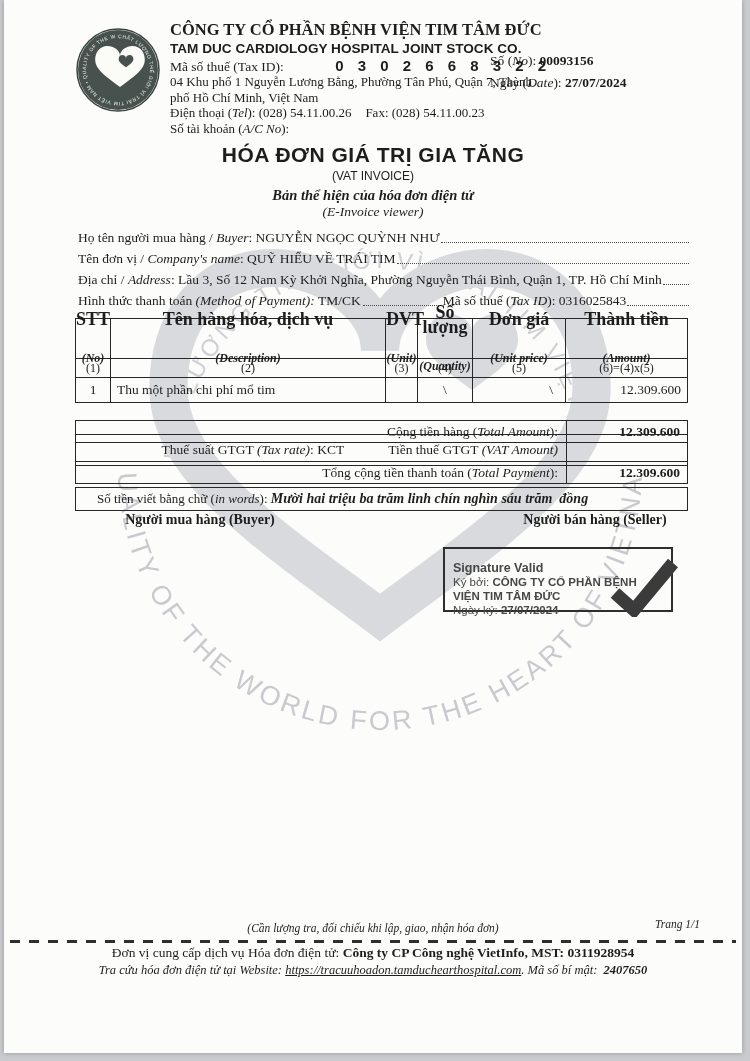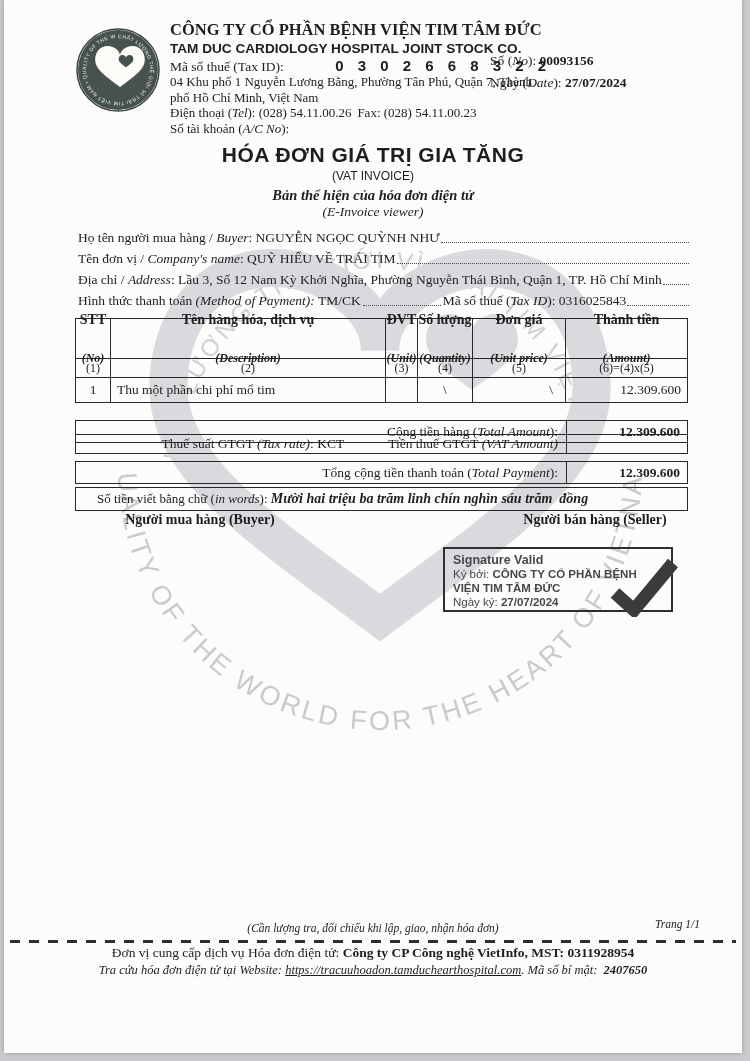--- a/index.html
+++ b/index.html
@@ -40,39 +40,39 @@
   .leader-mid{width:78px;border-bottom:1.5px dotted #4a4a4a;margin:0 2px 3px 2px;}
 
   
   .vtbl{position:absolute;left:71px;top:318px;width:613px;border:1.6px solid #272727;box-sizing:border-box;background:transparent;}
   .vrow{display:grid;grid-template-columns:35px 275px 32px 55px 93px 1fr;}
   .vrow>div{border-right:1.6px solid #272727;box-sizing:border-box;text-align:center;}
   .vrow>div:last-child{border-right:none;}
   .rhdr>div{border-bottom:1.6px solid #272727;height:40px;display:flex;flex-direction:column;justify-content:center;}
   .rnum>div{border-bottom:1.6px solid #272727;height:19px;line-height:19px;font-size:12px;}
   .ritem>div{height:24px;line-height:24px;font-size:13.5px;}
-  .cmain{font-weight:bold;font-size:14px;line-height:15px;}
+  .cmain{font-weight:bold;font-size:18px;line-height:15px;}
   .csub{font-weight:bold;font-style:italic;font-size:12px;line-height:14px;margin-top:24px;}
   .cell-left{text-align:left !important;padding-left:6px;}
   .cell-right{text-align:right !important;padding-right:6px;}
   .qtyslash{font-size:14px;}
 
   .trow{position:absolute;left:71px;width:613px;border:1.6px solid #272727;box-sizing:border-box;display:flex;align-items:center;font-size:13.5px;background:transparent;}
   .tfill{flex:1;text-align:right;padding-right:8px;}
   .tamt{width:121px;align-self:stretch;border-left:1.6px solid #272727;box-sizing:border-box;display:flex;align-items:center;justify-content:flex-end;padding-right:7px;font-weight:bold;}
   .taxflex{flex:1;display:flex;justify-content:flex-end;padding-right:8px;}
   .taxgap{width:44px;}
 
   
   .siglabel{font-size:14px;font-weight:bold;text-align:center;}
   .stamp{
     position:absolute;left:439px;top:547px;width:230px;height:65px;
     border:2px solid #2e2e2e;box-sizing:border-box;
     font-family:"Liberation Sans",sans-serif;color:#474747;
-    padding:4px 8px;font-size:11.5px;line-height:14px;
+    padding:12px 8px;font-size:11.5px;line-height:14px;
   }
   .stamp .l1{font-weight:bold;font-size:12.5px;}
   .stamp-check{position:absolute;right:-12px;top:8px;}
 
   
   .fnote{position:absolute;left:0;top:922px;width:100%;text-align:center;font-size:11.5px;font-style:italic;}
   .fpage{position:absolute;right:42px;top:918px;font-size:11.5px;font-style:italic;}
   .fdash{position:absolute;left:6px;top:940px;width:726px;height:2.5px;
     background:repeating-linear-gradient(90deg,#2e2e2e 0 10px,transparent 10px 19px);}
   .fprov{position:absolute;left:0;top:945px;width:100%;text-align:center;font-size:13.5px;}
@@ -117,21 +117,21 @@
   </svg>
 
   <div class="abs" style="left:166px;top:20px;width:382px">
     <div class="co-name-vi">CÔNG TY CỔ PHẦN BỆNH VIỆN TIM TÂM ĐỨC</div>
     <div class="co-name-en">TAM DUC CARDIOLOGY HOSPITAL JOINT STOCK CO.</div>
     <div class="co-line" style="margin-top:2px">
       <span style="font-size:13.5px">Mã số thuế (Tax ID): </span><span class="taxdigits">0 3 0 2 6 6 8 3 2 2</span>
     </div>
     <div class="co-line" style="width:366px">04 Khu phố 1 Nguyễn Lương Bằng, Phường Tân Phú, Quận 7, Thành phố Hồ Chí Minh, Việt Nam</div>
     <div class="co-line">
-      <span>Điện thoại (</span><span class="i">Tel</span><span>): (028) 54.11.00.26</span><span style="margin-left:6px">Fax: (028) 54.11.00.23</span>
+      <span>Điện thoại (</span><span class="i">Tel</span><span>): (028) 54.11.00.26</span><span style="margin-left:14px">Fax: (028) 54.11.00.23</span>
     </div>
     <div class="co-line">
       <span>Số tài khoản (</span><span class="i">A/C No</span><span>):</span>
     </div>
   </div>
 
   <div class="abs meta" style="left:486px;top:50px">
     <div>
       <span>Số (</span><span class="i">No</span><span>): </span><span class="b">00093156</span>
     </div>
@@ -225,21 +225,21 @@
     </div>
   </div>
 
   <div class="trow" style="top:420px;height:23px">
     <div class="tfill">
       <span>Cộng tiền hàng (</span><span class="i">Total Amount</span><span>):</span>
     </div>
     <div class="tamt">12.309.600</div>
   </div>
 
-  <div class="trow" style="top:434px;height:20px">
+  <div class="trow" style="top:434px;height:32px">
     <div class="taxflex">
       <span><span>Thuế suất GTGT </span><span class="i">(Tax rate)</span><span>: KCT</span></span>
       <span class="taxgap"></span>
       <span><span>Tiền thuế GTGT </span><span class="i">(VAT Amount)</span></span>
     </div>
     <div class="tamt"></div>
   </div>
 
   <div class="trow" style="top:461px;height:23px">
     <div class="tfill">

